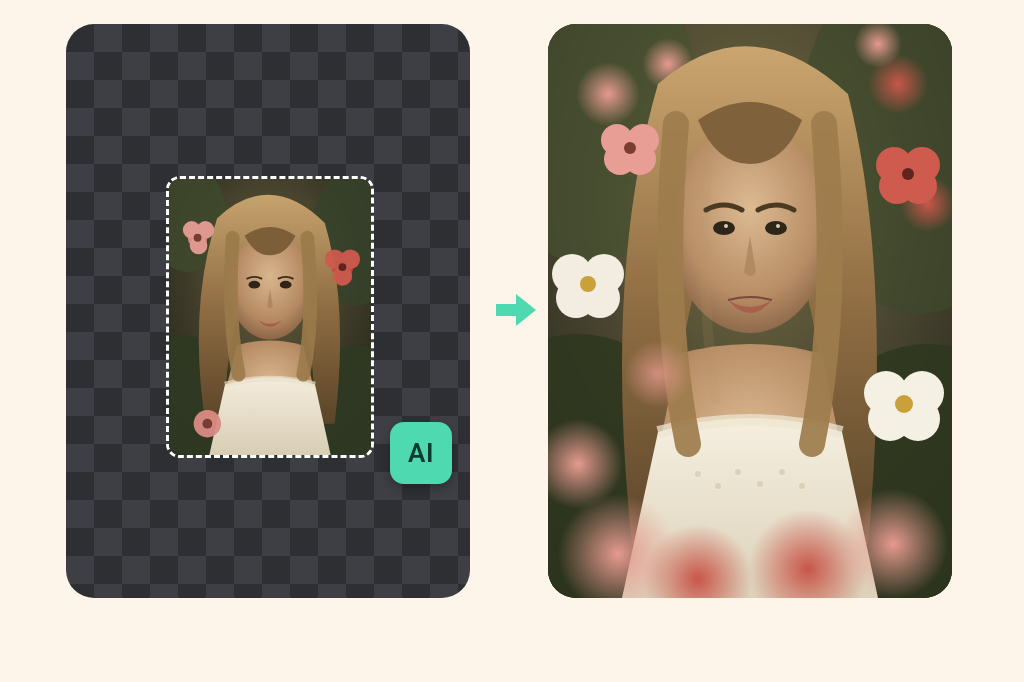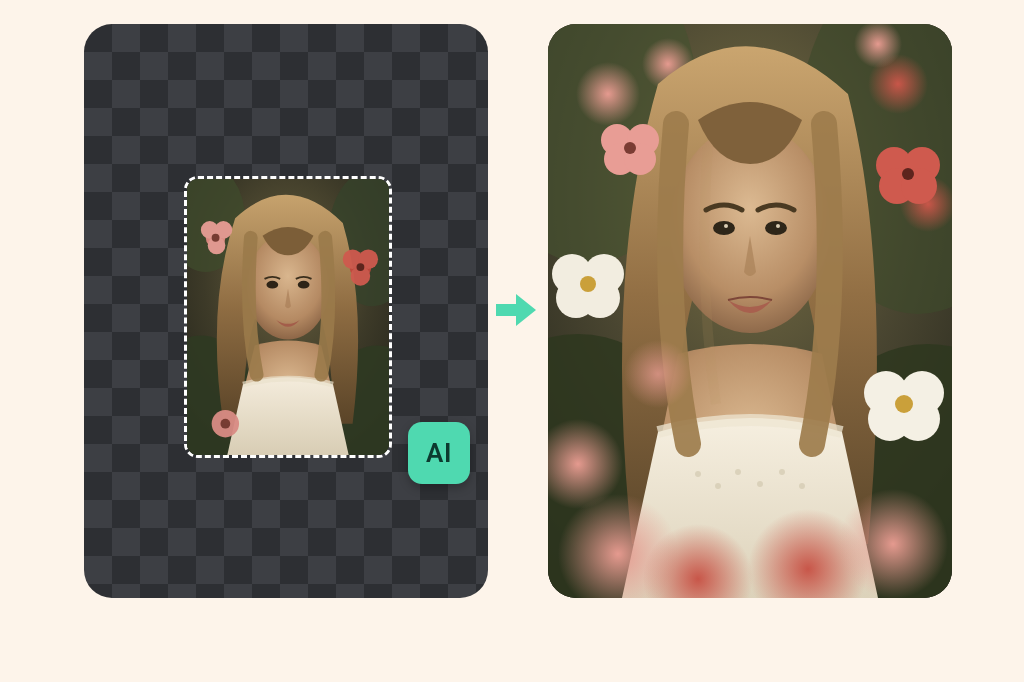--- a/index.html
+++ b/index.html
@@ -19,21 +19,21 @@
   }
 
   
   .card {
     position: absolute;
     border-radius: 28px;
     overflow: hidden;
   }
   .card-left {
     top: 24px;
-    left: 84px;
+    left: 66px;
     width: 404px;
     height: 574px;
     background-color: #2d2f33;
     
     background-image:
       linear-gradient(45deg, #3d3f44 25%, transparent 25%),
       linear-gradient(-45deg, #3d3f44 25%, transparent 25%),
       linear-gradient(45deg, transparent 75%, #3d3f44 75%),
       linear-gradient(-45deg, transparent 75%, #3d3f44 75%);
     background-size: 56px 56px;

